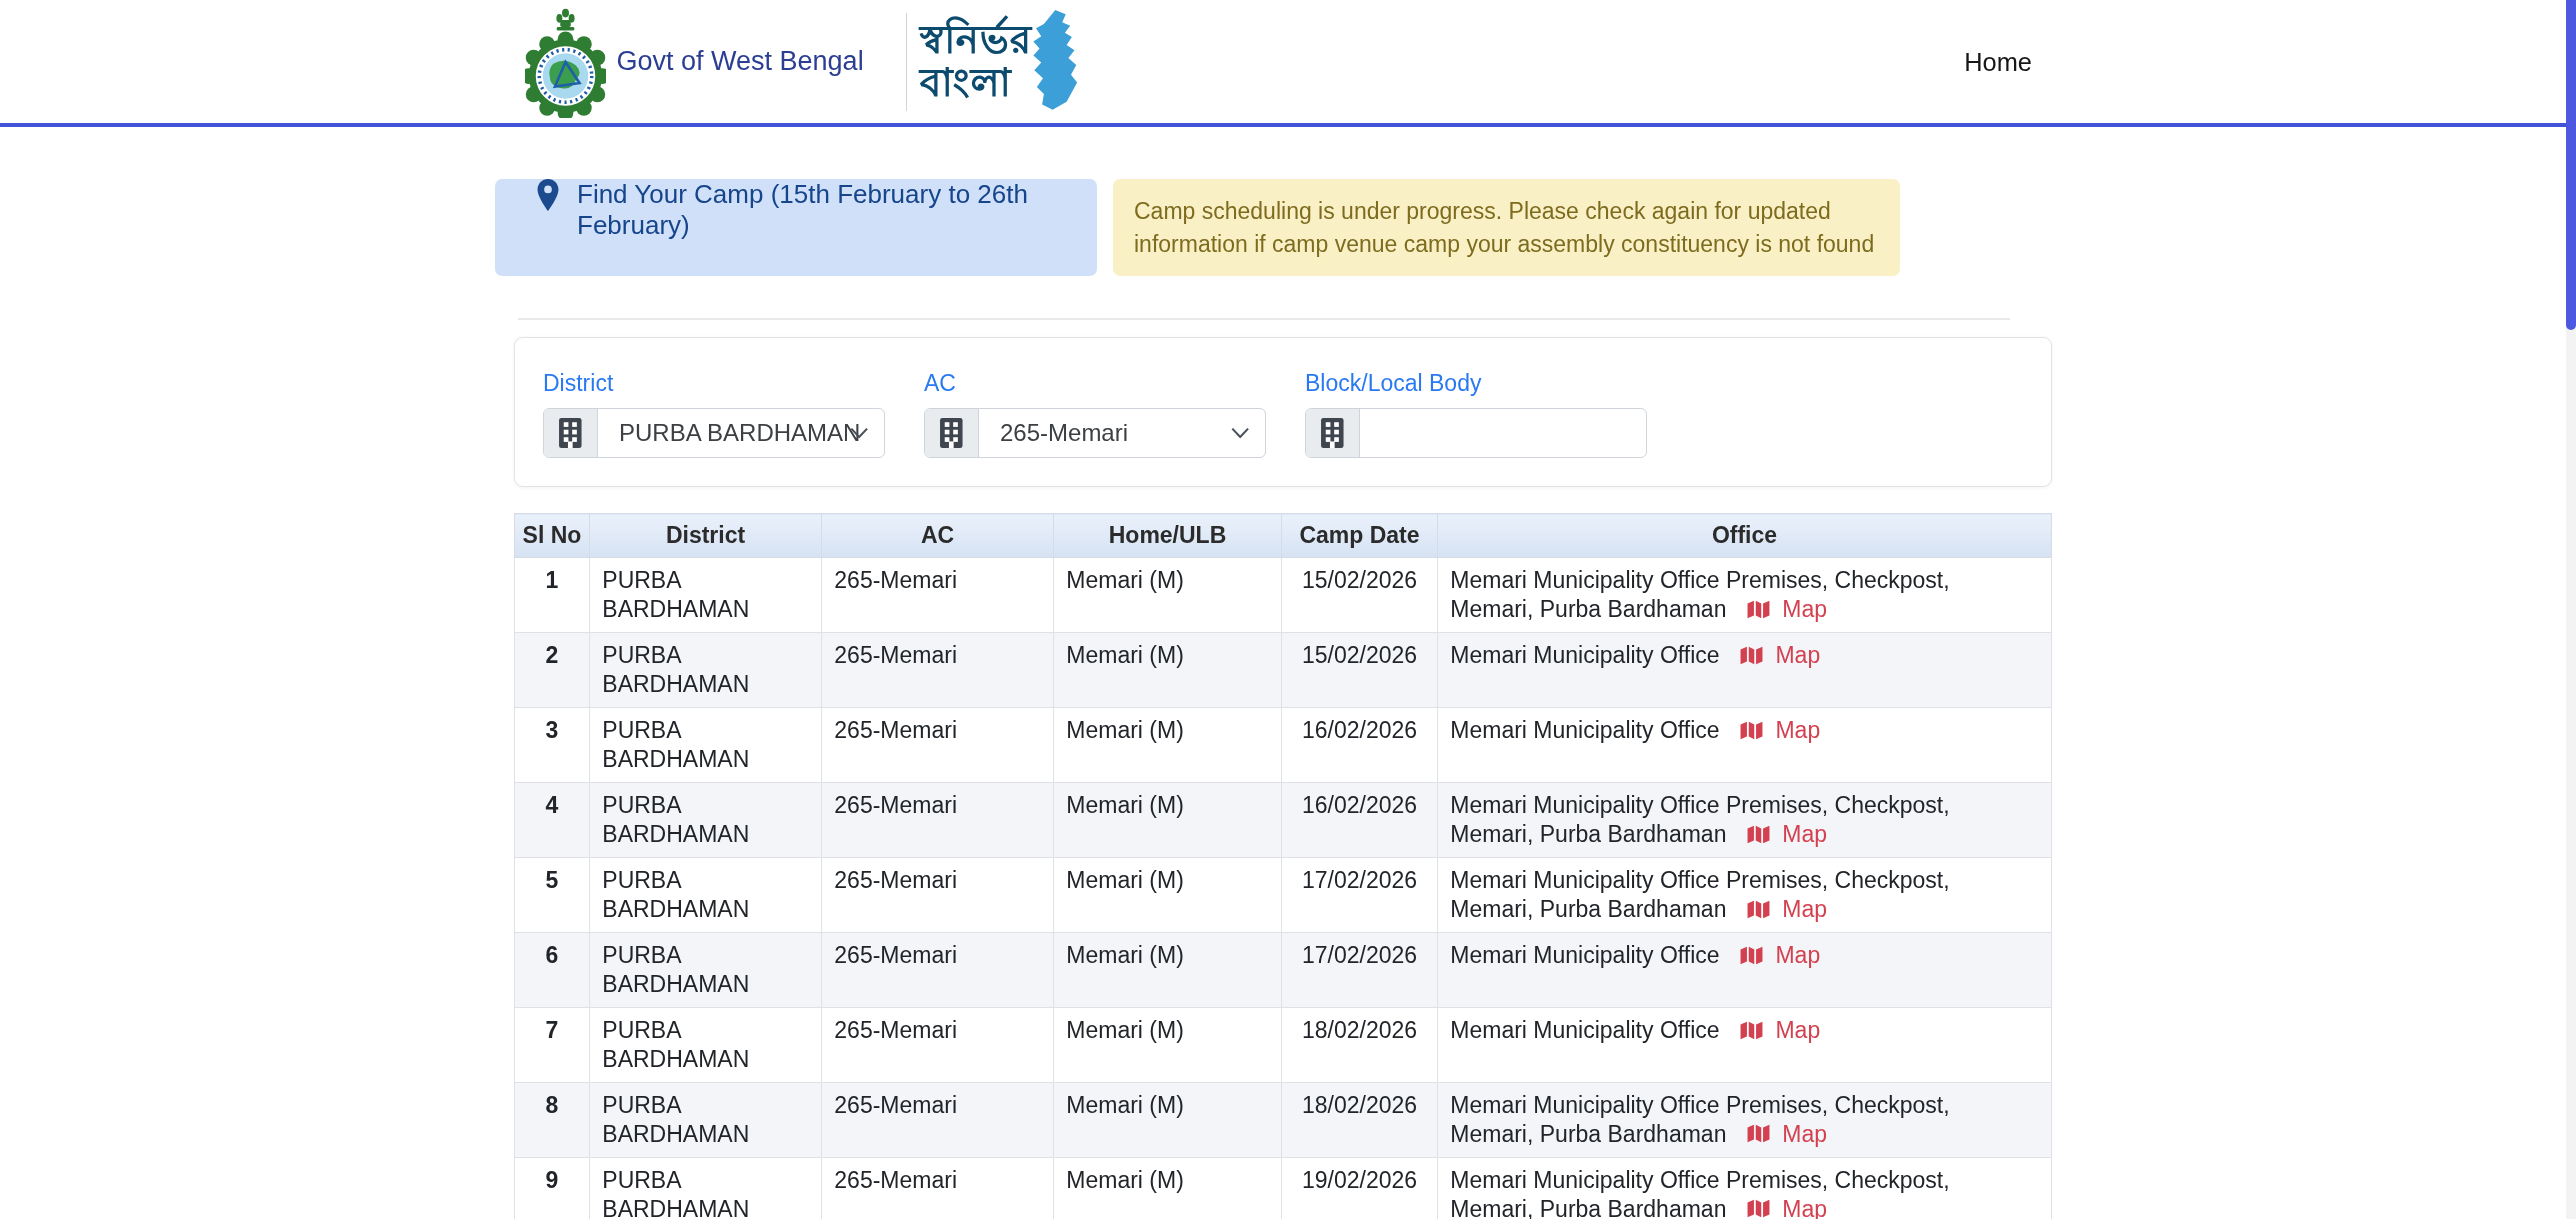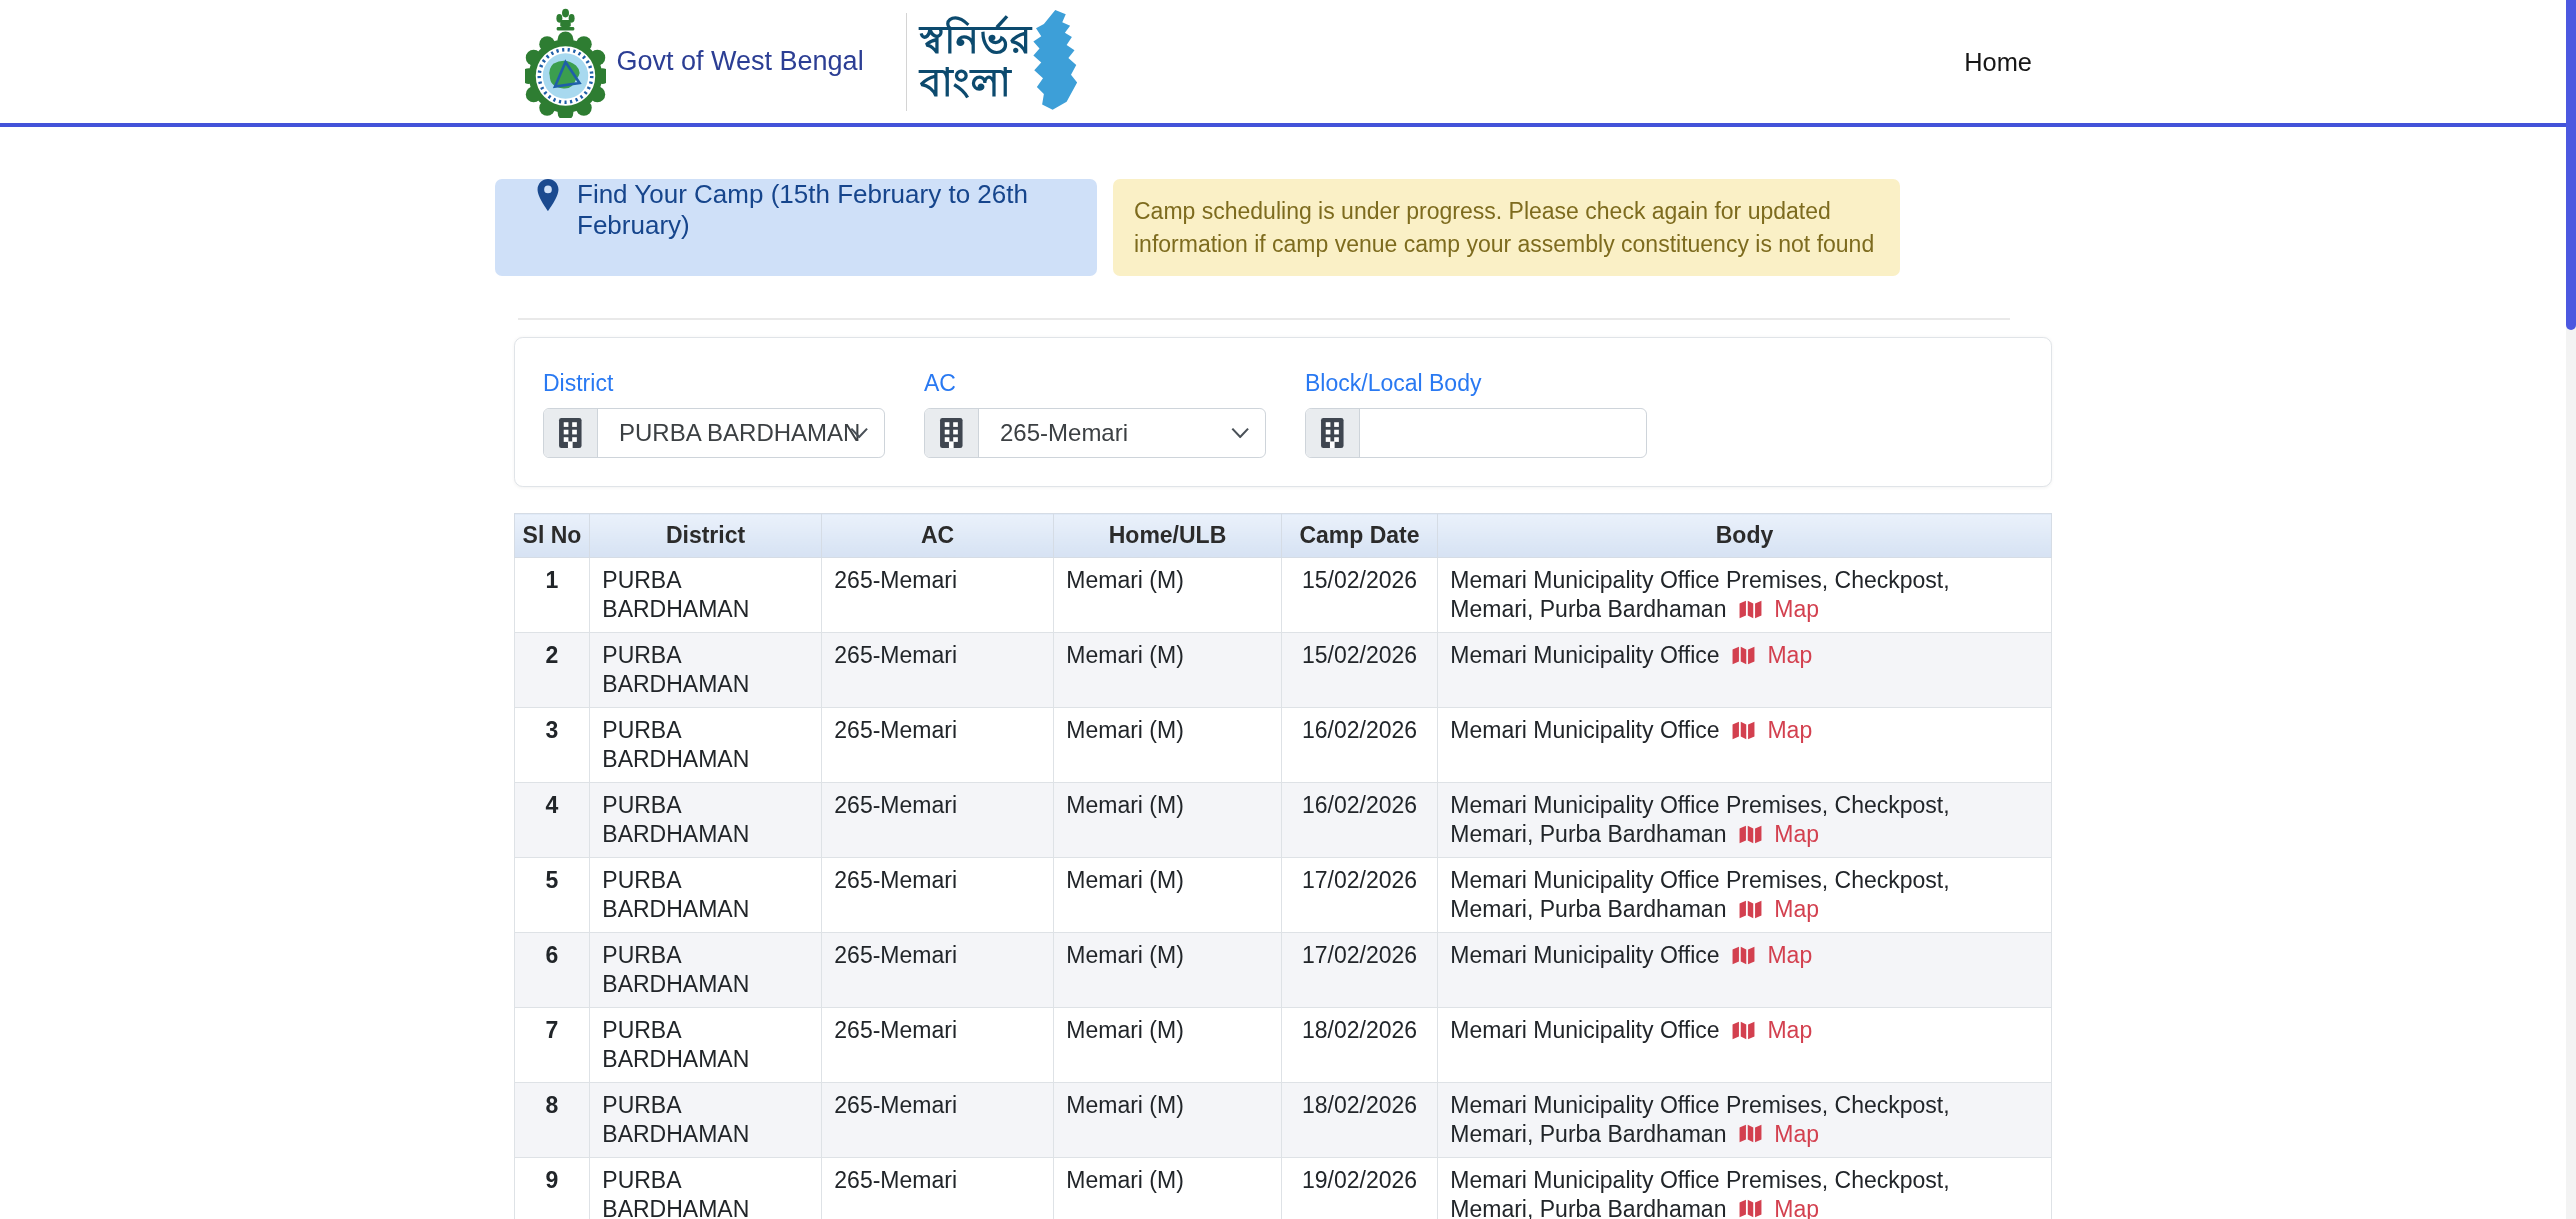--- a/index.html
+++ b/index.html
@@ -52,21 +52,21 @@
   .camp-table th { background:linear-gradient(#eaf1fb,#d6e2f3); color:#2b2b2b;
     font-size:23px; font-weight:bold; text-align:center; padding:8px 7px;
     border:0.9px solid #d5dce5; }
   .camp-table td { border:0.9px solid #dee2e6; font-size:23px; padding:8px 12.3px;
     vertical-align:top; line-height:1.26; background:#fff; }
   .camp-table tr.striped td { background:#f4f5f8; }
   td.c-sl { text-align:center; font-weight:bold; }
   td.c-date { text-align:center; }
   .col-sl{width:75px;} .col-district{width:232px;} .col-ac{width:232px;}
   .col-block{width:228px;} .col-date{width:156px;} .col-venue{width:auto;}
-  .map-link { color:#d3404f; text-decoration:none; white-space:nowrap; margin-left:6px; cursor:pointer; }
+  .map-link { color:#d3404f; text-decoration:none; white-space:nowrap; margin-left:14px; cursor:pointer; }
   .map-link svg { width:23px; height:21px; vertical-align:-2.6px; margin-right:6.1px; }
 
   
   .scrollbar-track { position:absolute; right:0; top:0; width:10.5px; height:1220px; background:#f3f3f3; }
   .scrollbar-thumb { position:absolute; right:0; top:0; width:9.7px; height:330px;
     background:#4c58e0; border-radius:0 0 7px 7px; cursor:pointer; }
 </style>
 </head>
 <body>
 
@@ -210,21 +210,21 @@
         <col class="col-date">
         <col class="col-venue">
     </colgroup>
     <thead>
       <tr>
         <th>Sl No</th>
         <th>District</th>
         <th>AC</th>
         <th>Home/ULB</th>
         <th>Camp Date</th>
-        <th>Body</th>
+        <th>Office</th>
       </tr>
     </thead>
     <tbody>
         <tr>
           <td class="c-sl">1</td>
           <td>PURBA BARDHAMAN</td>
           <td>265-Memari</td>
           <td>Memari (M)</td>
           <td class="c-date">15/02/2026</td>
           <td>Memari Municipality Office Premises, Checkpost, Memari, Purba Bardhaman <a class="map-link">

